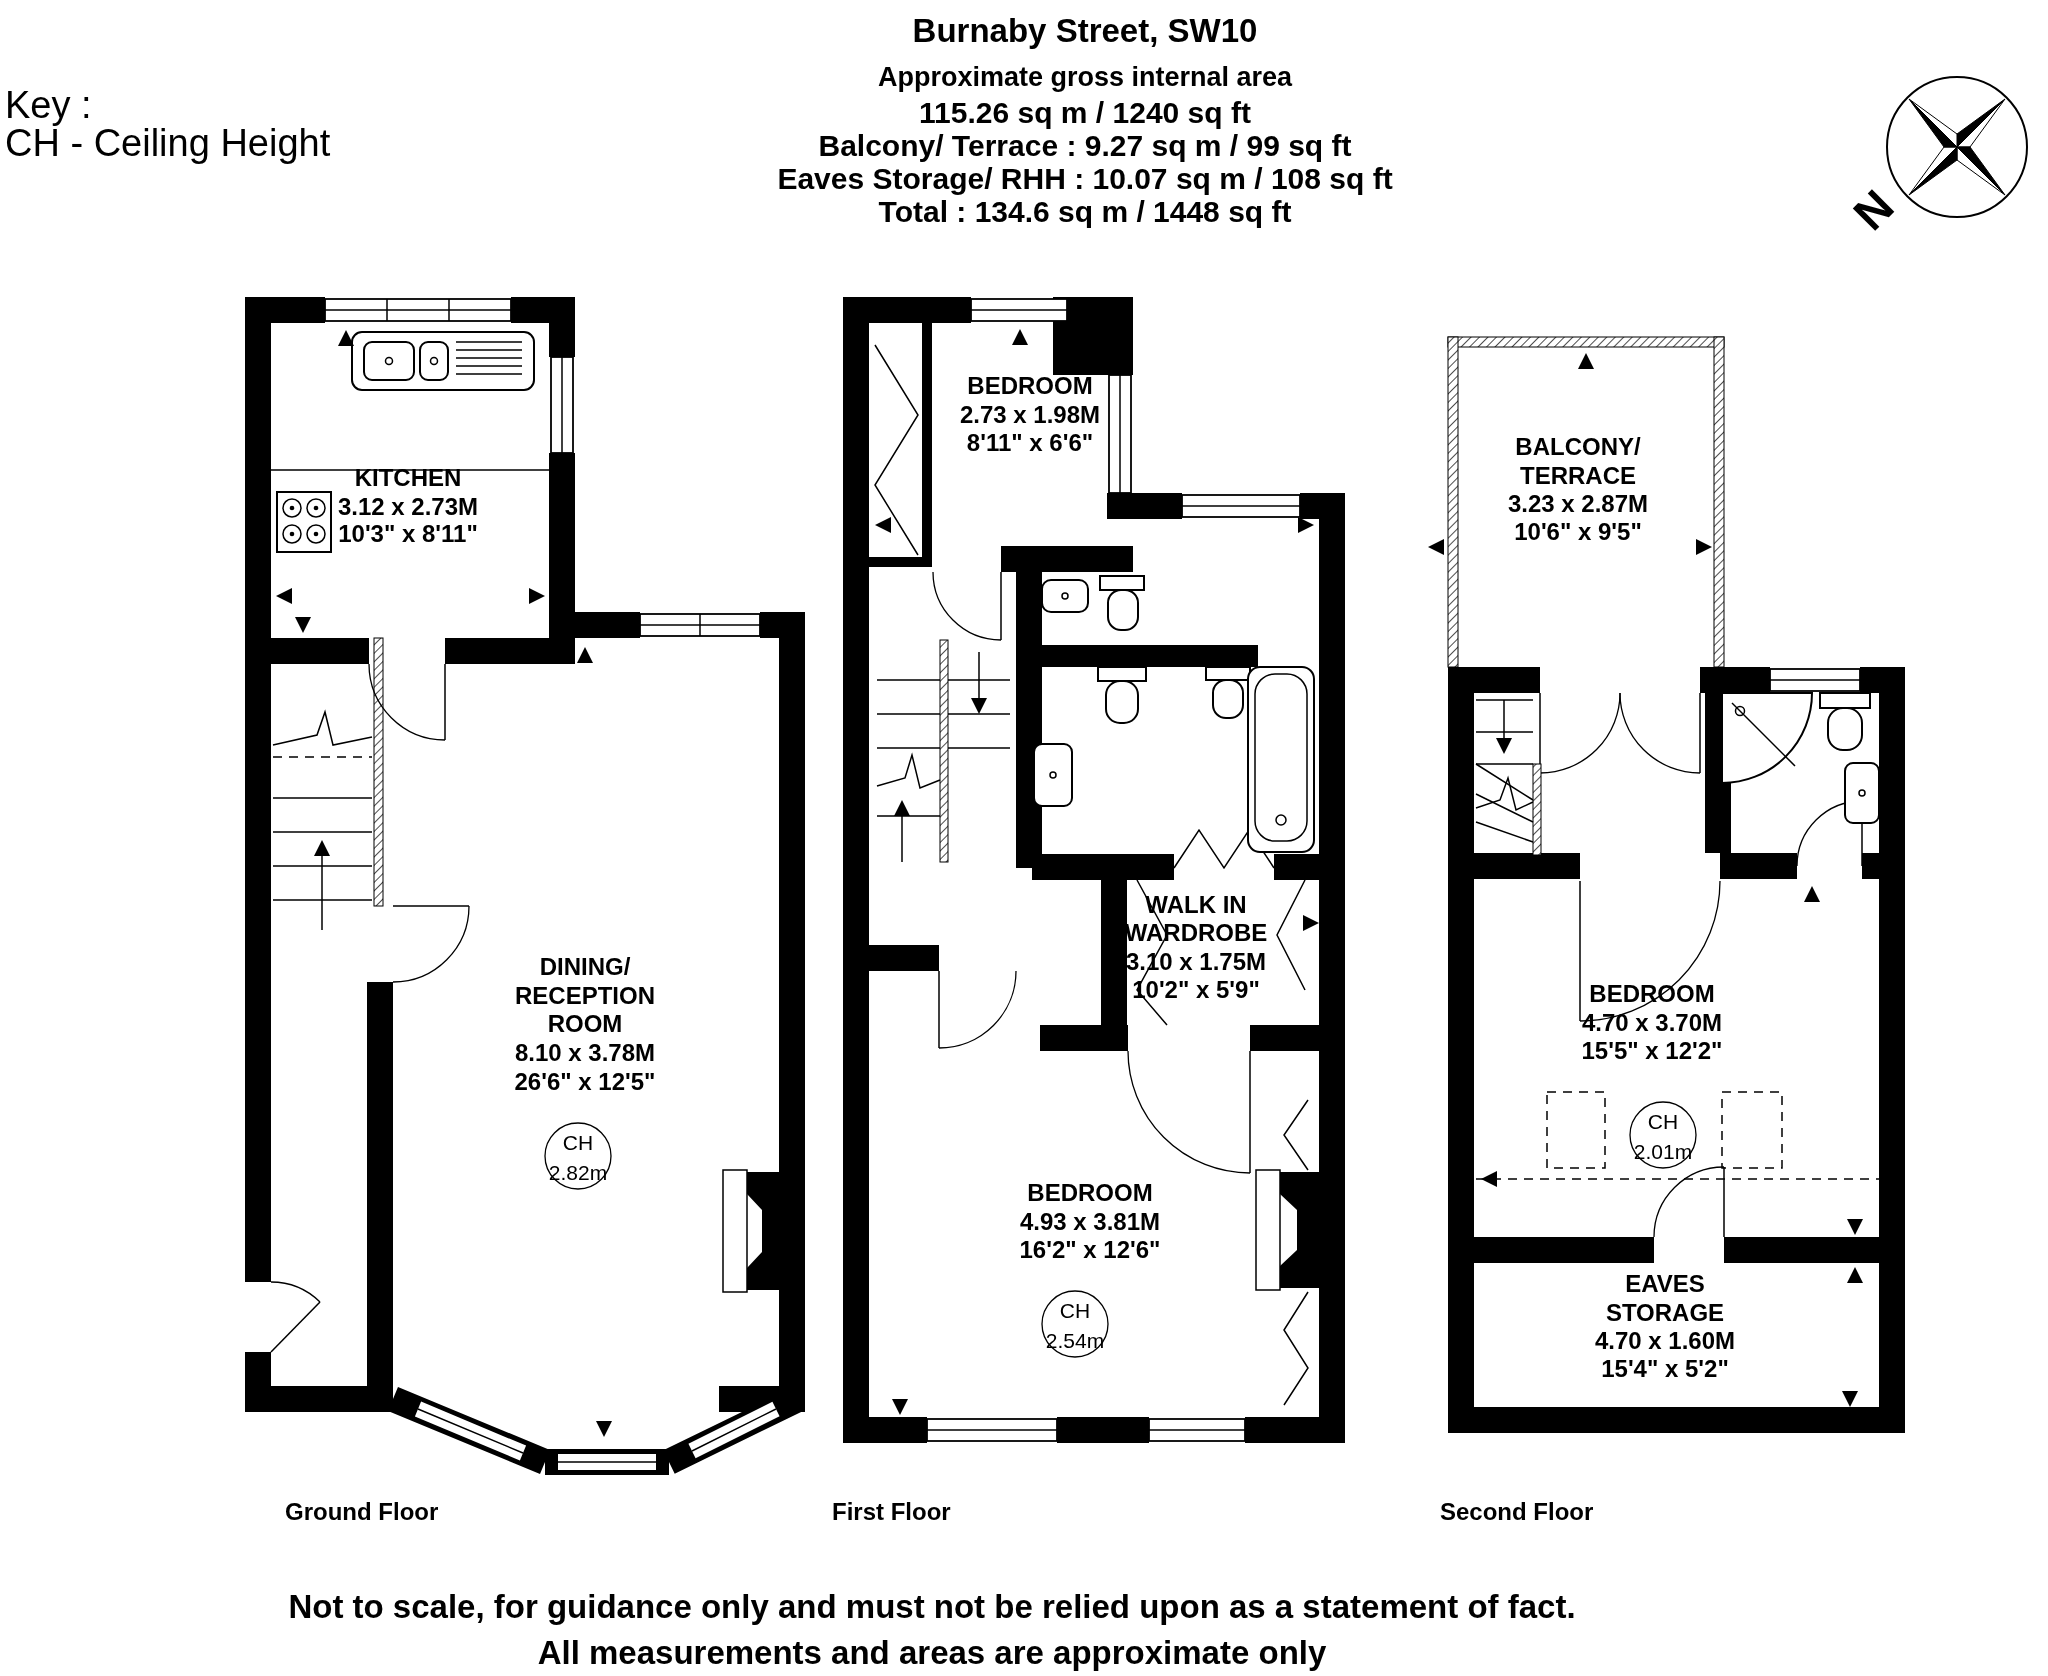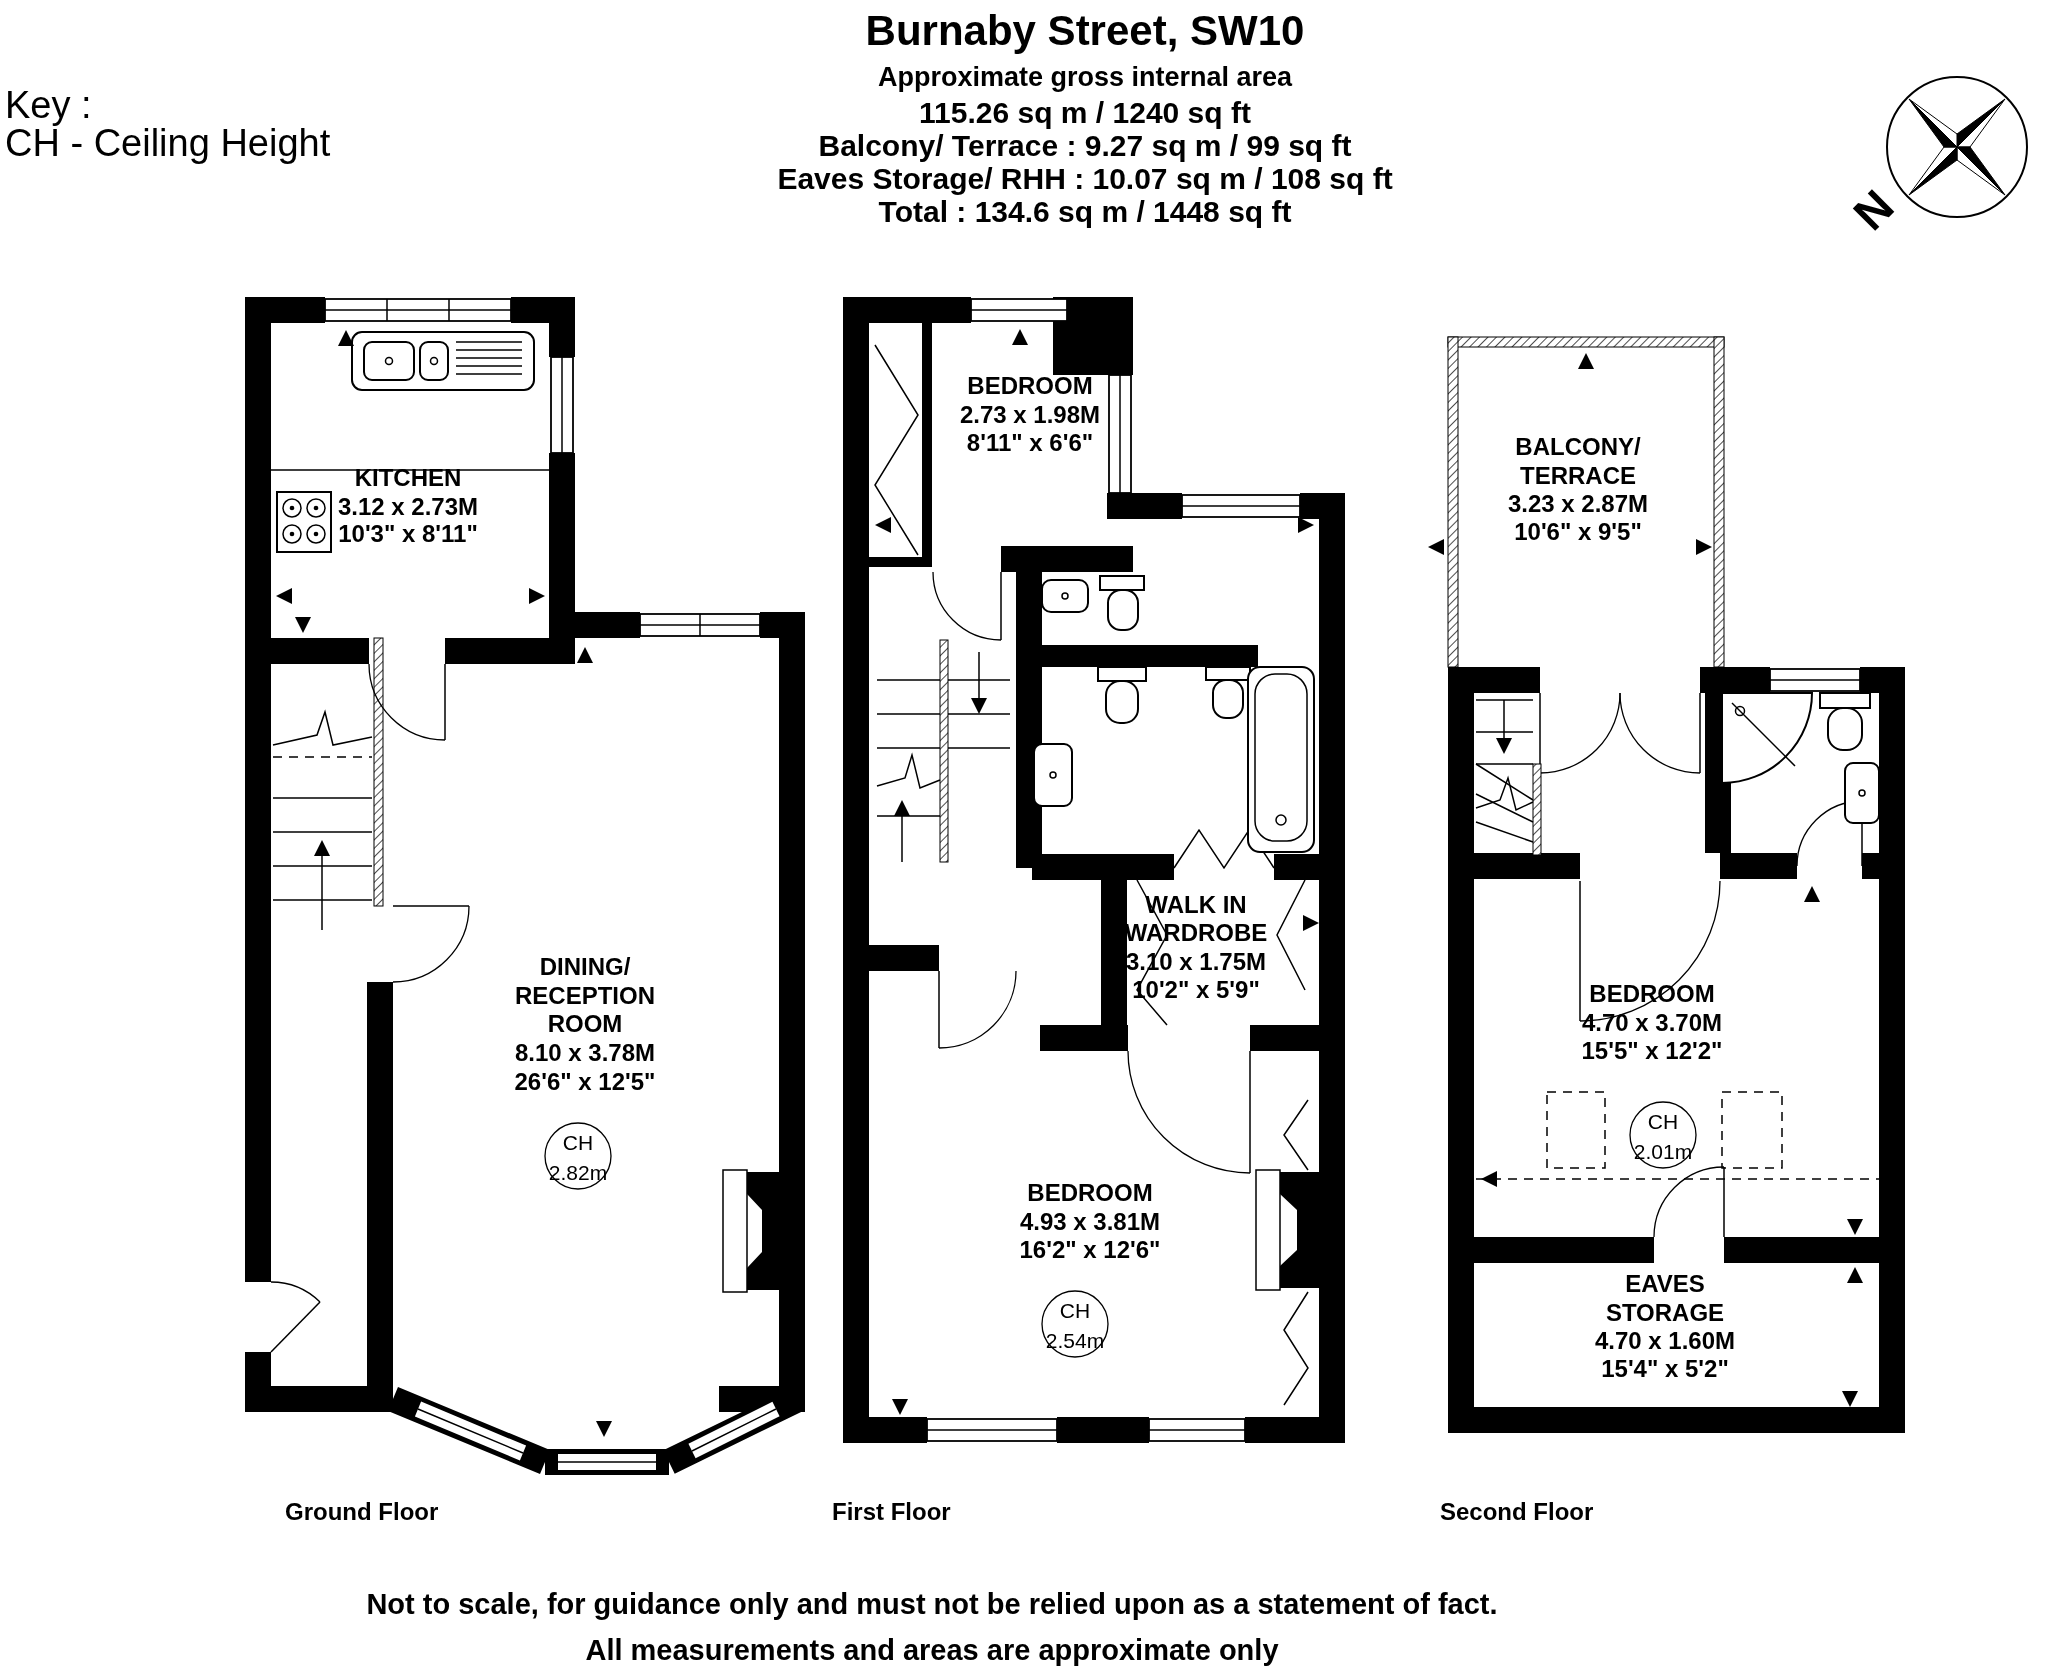--- a/index.html
+++ b/index.html
@@ -1,25 +1,25 @@
 <!DOCTYPE html>
 <html><head>
 <meta charset="utf-8">
 <style>
   html,body{margin:0;padding:0;background:#fff;}
   .page{position:relative;width:2048px;height:1676px;background:#fff;overflow:hidden;
         font-family:"Liberation Sans",sans-serif;color:#000;}
   .abs{position:absolute;}
   .hdr{left:480px;top:4px;width:1210px;text-align:center;}
-  .hdr-title{font-size:42px;font-weight:700;line-height:54px;margin:0;}
+  .hdr-title{font-size:33px;font-weight:700;line-height:54px;margin:0;}
   .hdr-sub{font-size:27px;font-weight:700;line-height:38px;margin:0;text-align:center;}
   .hdr-line{font-size:30px;font-weight:700;line-height:33px;margin:0;}
   .keyblock{left:5px;top:86px;font-size:38px;font-weight:400;line-height:38px;}
   .floor-name{font-size:24px;font-weight:700;width:500px;top:1498px;}
-  .footer{left:0;width:1864px;text-align:center;font-size:29px;font-weight:700;}
+  .footer{left:0;width:1864px;text-align:center;font-size:33px;font-weight:700;}
   svg text{fill:#000;}
   .rl{font-family:"Liberation Sans",sans-serif;font-size:24px;font-weight:700;text-anchor:middle;}
   .ch{font-family:"Liberation Sans",sans-serif;font-size:21px;font-weight:400;text-anchor:middle;}
   .wall{fill:#000;stroke:none;}
   .win{fill:#fff;stroke:#000;stroke-width:1.8;}
   .thin{stroke:#000;stroke-width:1.5;fill:none;}
   .thin2{stroke:#000;stroke-width:2;fill:#fff;}
   .arc{stroke:#000;stroke-width:1.3;fill:none;}
   .dash{stroke:#000;stroke-width:1.5;fill:none;stroke-dasharray:9,7;}
   .tri{fill:#000;stroke:none;}

